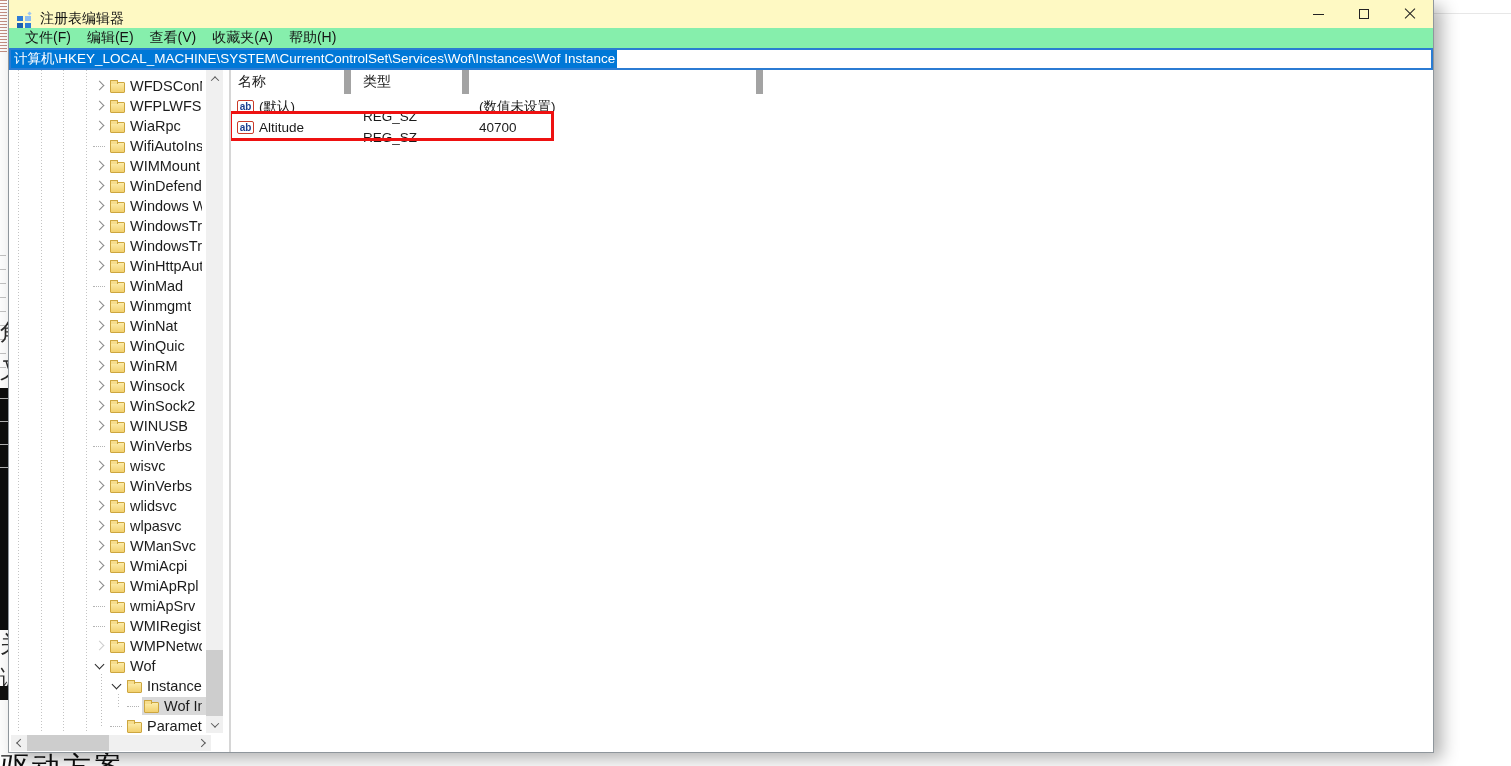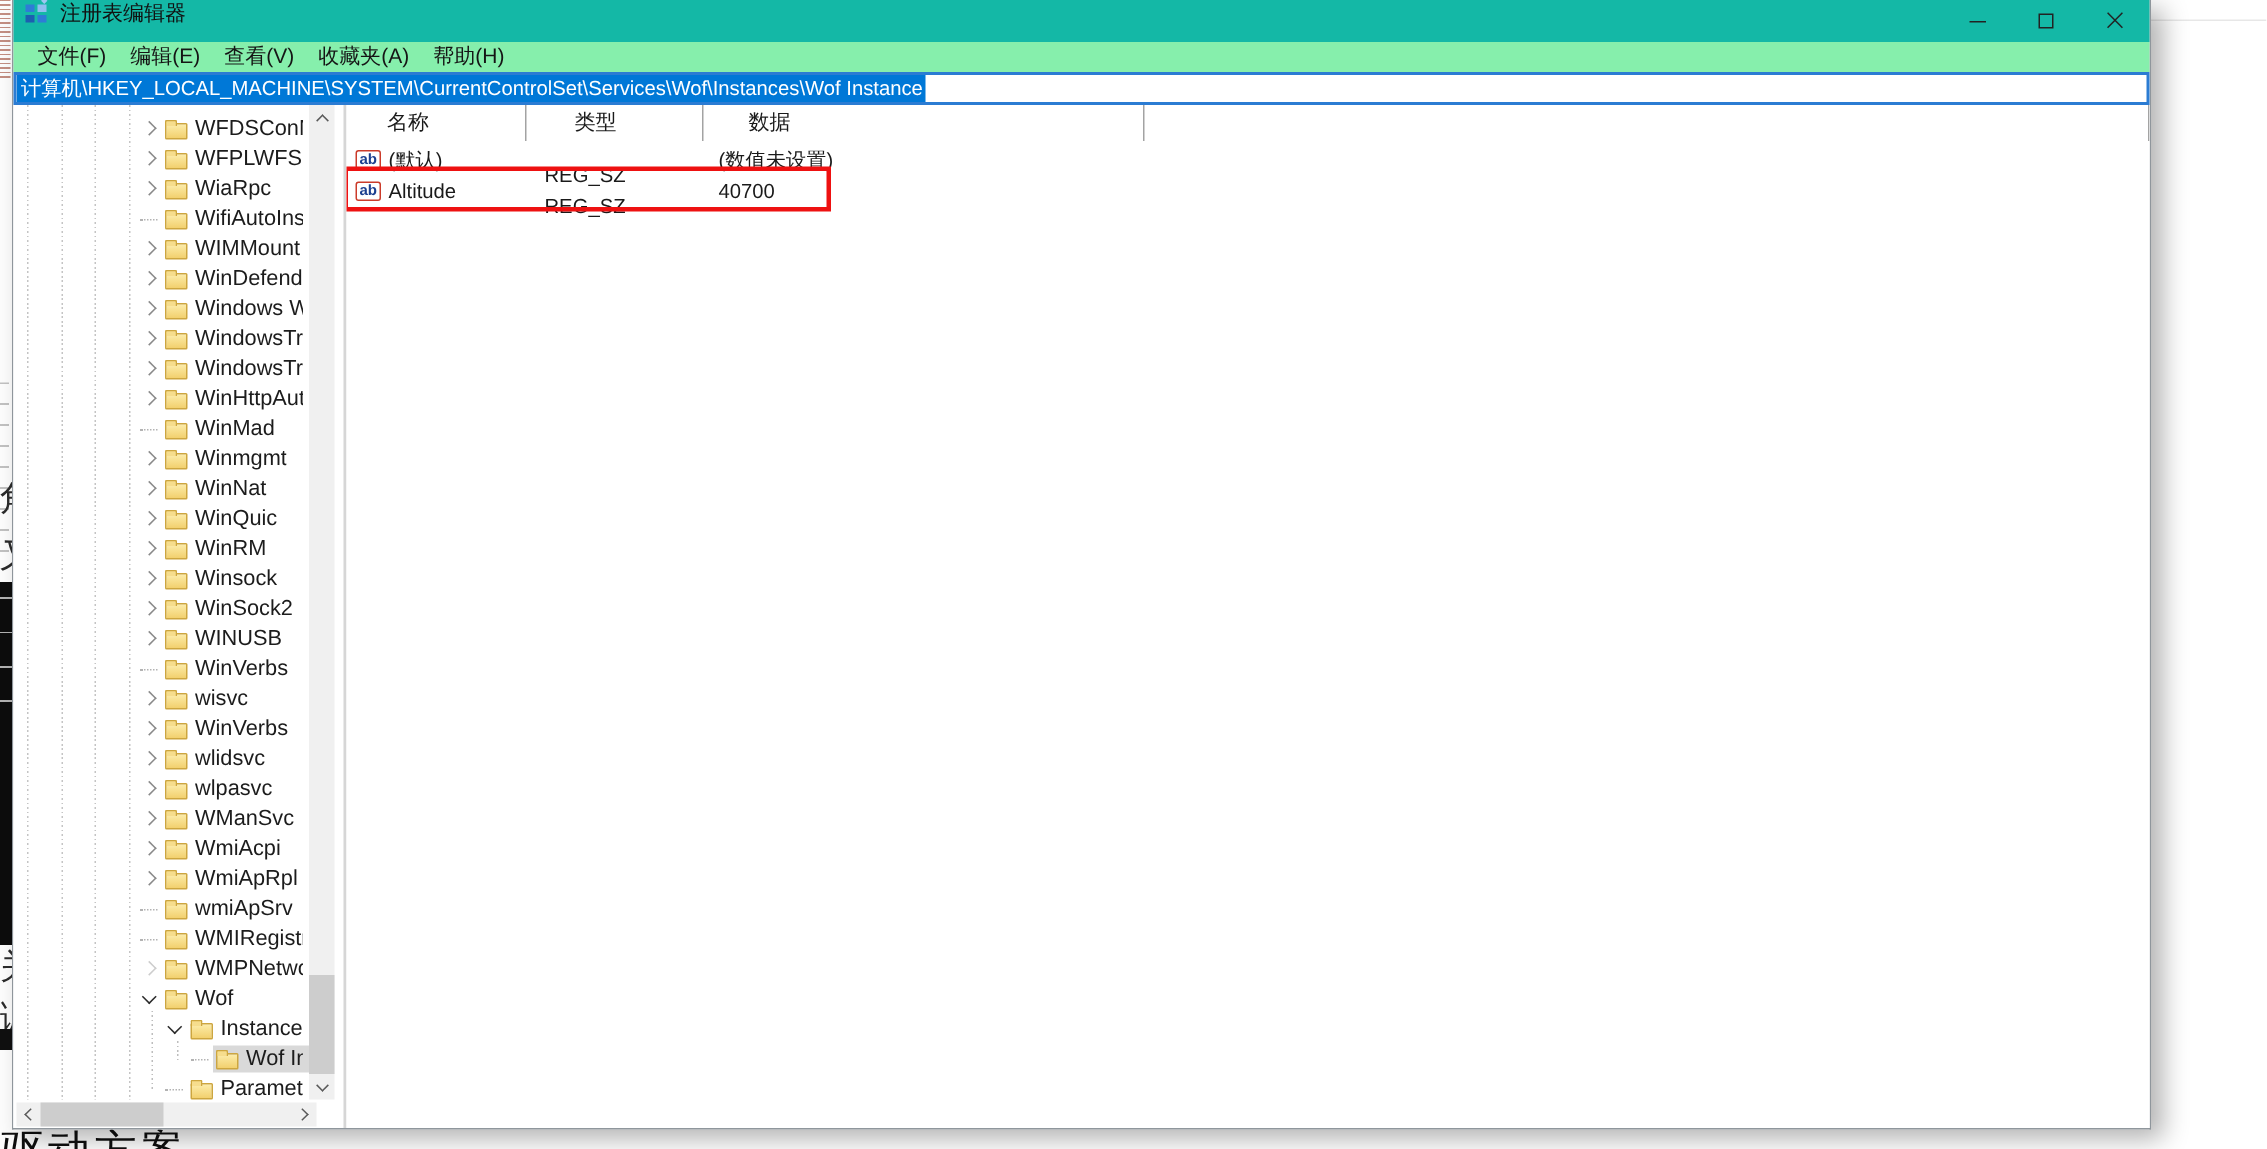--- a/index.html
+++ b/index.html
@@ -23,21 +23,21 @@
   .bg-bottom-text { position:absolute; left:1px; top:748px; font-size:28px; letter-spacing:3px;
       color:#0f0f0f; white-space:nowrap; font-weight:500; }
   .bg-topline { position:absolute; left:1434px; right:0; top:13px; height:1px; background:#e7e7e7; }
 
   
   .win { position:absolute; left:8px; top:0; width:1426px; height:753px; background:#fff;
          border:1px solid #8f969c; border-top:none;
          box-shadow:8px 6px 16px rgba(0,0,0,.30); }
 
   
-  .titlebar { position:absolute; left:0; top:0; right:0; height:28px; background:#14b8a6; display:flex; align-items:flex-start; }
+  .titlebar { position:absolute; left:0; top:0; right:0; height:28px; background:#fef9c3; display:flex; align-items:flex-end; }
   .reg-icon { width:15px; height:15px; margin:0 8px 0 8px; position:relative; flex:none;
       background:
         linear-gradient(#2e7cd6,#2e7cd6) 0 3px/6px 5px no-repeat,
         linear-gradient(#8fbef0,#8fbef0) 8px 3px/6px 5px no-repeat,
         linear-gradient(#1c5fb0,#1c5fb0) 0 10px/6px 5px no-repeat,
         linear-gradient(#2e7cd6,#2e7cd6) 8px 10px/6px 5px no-repeat; }
   .reg-icon::after { content:""; position:absolute; right:1px; top:-1px; width:3px; height:3px; background:#9cc7f2; transform:rotate(45deg); }
   .title-text { font-size:14px; color:#111; }
   .caption-btns { position:absolute; right:0; top:0; height:28px; display:flex; }
   .cap-btn { width:46px; height:28px; display:flex; align-items:center; justify-content:center; }
@@ -96,21 +96,21 @@
   .arr-right { transform:rotate(45deg) translate(-1px,1px); }
   .vthumb { position:absolute; left:0; top:580px; width:17px; height:66px; background:#cdcdcd; }
   .hscroll { position:absolute; left:2px; top:665px; width:200px; height:16px; background:#f0f0f0; }
   .hs-arrow { position:absolute; top:0; width:16px; height:16px; display:flex; align-items:center; justify-content:center; }
   .hthumb { position:absolute; left:16px; top:0; width:82px; height:16px; background:#cdcdcd; }
 
   
   .values-pane { position:relative; flex:1; background:#fff; overflow:hidden; }
   .vheader { position:absolute; left:0; top:0; right:0; height:24px; display:grid;
       grid-template-columns:120px 118px 294px 1fr; align-items:center; }
-  .vh-cell { height:24px; display:flex; align-items:center; font-size:14px; border-right:1px solid #a3a3a3;margin-left:20px; }
+  .vh-cell { height:24px; display:flex; align-items:center; font-size:14px; border-right:7px solid #a3a3a3; }
   .vh-name { padding-left:7px; } .vh-type { padding-left:12px; } .vh-data { padding-left:10px; }
   .vrows { position:absolute; left:0; top:26px; right:0; }
   .vrow { height:21px; display:grid; grid-template-columns:120px 118px 294px 1fr; align-items:center; }
   .vcell { font-size:13.5px; white-space:nowrap; overflow:hidden; }
   .vc-name { display:flex; align-items:center; padding-left:6px; }
   .vc-type { padding-left:12px;margin-top:20px; } .vc-data { padding-left:10px; }
   .vicon { width:17px; height:13px; flex:none; margin-right:5px; border-radius:2px;
       display:flex; align-items:center; justify-content:center; background:#fff; }
   .icon-sz { border:1px solid #cb3b2a; color:#1b3f8f; font-size:10px; font-weight:bold; line-height:10px; }
   .icon-sz::after { content:"ab"; }
@@ -431,21 +431,20 @@
           <div class="hs-arrow" style="right:0;">
               <span class="arr arr-right"></span>
             </div>
         </div>
       </div>
 
       <div class="values-pane">
         <div class="vheader">
           <span class="vh-cell vh-name">名称</span>
           <span class="vh-cell vh-type">类型</span>
-          <span class="vh-cell vh-data">数据</span>
           <span class="vh-cell"></span>
         </div>
         <div class="vrows">
           <div class="vrow">
             <span class="vcell vc-name">
                 <span class="vicon icon-sz"></span>
                 <span>(默认)</span>
               </span>
             <span class="vcell vc-type">REG_SZ</span>
             <span class="vcell vc-data">(数值未设置)</span>

